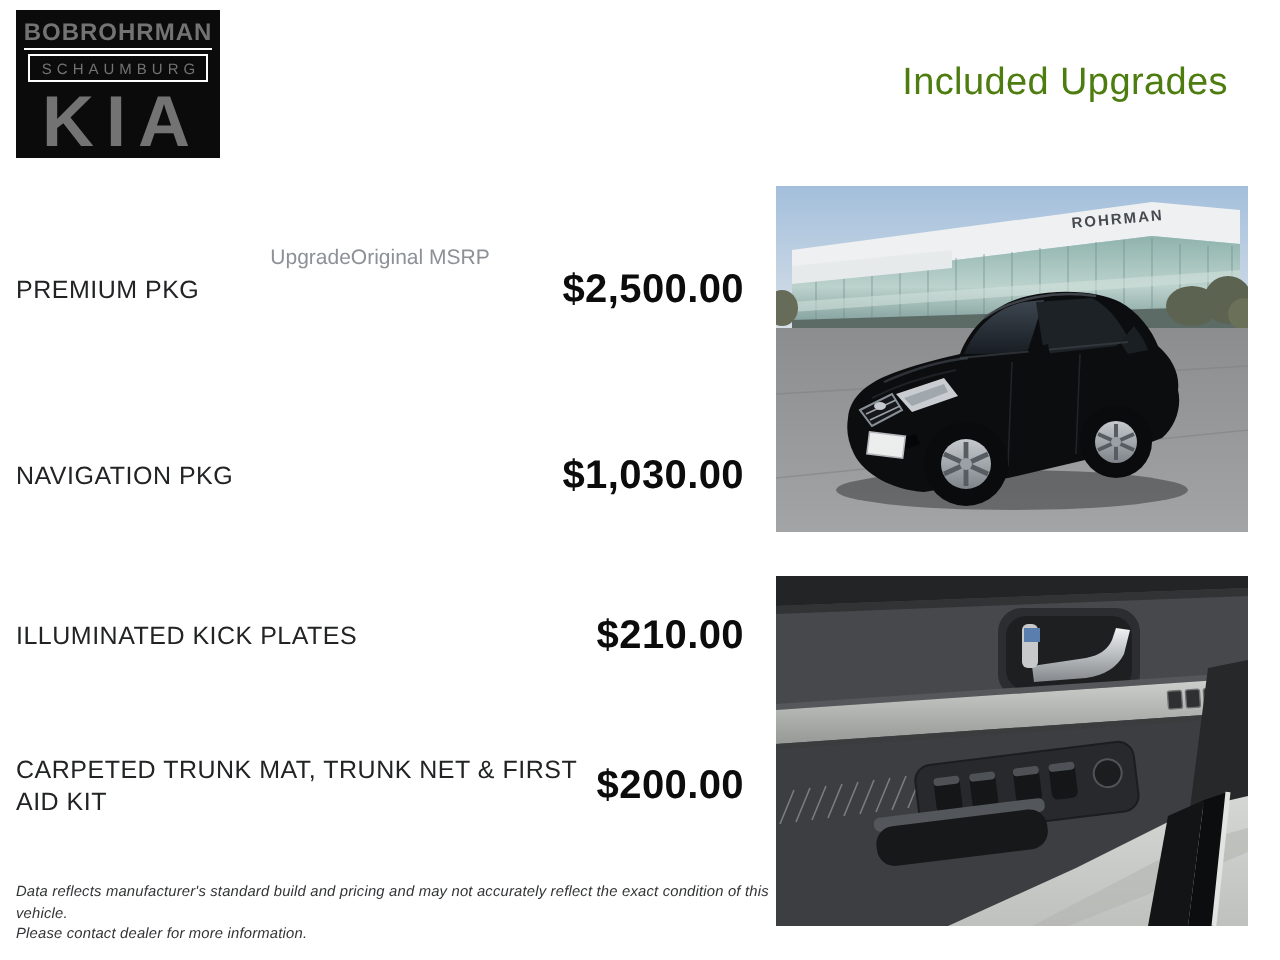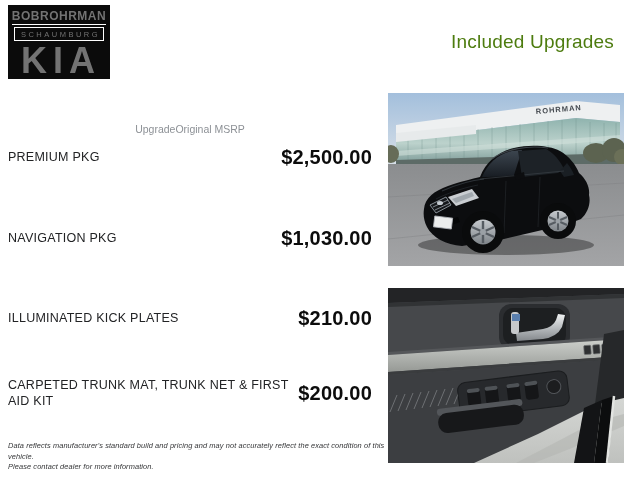--- a/index.html
+++ b/index.html
@@ -15,21 +15,21 @@
              padding:1.5px 3px 1.5px 6px;white-space:nowrap;}
   .logo-brand{font-size:36px;font-weight:700;letter-spacing:6px;line-height:1;margin-top:2px;text-indent:4px;}
 
   
   .title{top:31px;right:26px;font-size:19px;color:#4d7c0f;letter-spacing:.2px;}
 
   
   .thead{left:8px;top:96px;width:364px;display:flex;justify-content:center;
          font-size:10.5px;color:#8d9196;margin-top:27px;}
   .row{left:8px;width:364px;display:flex;justify-content:space-between;align-items:center;}
-  .row-1{top:140px;height:34px;}
+  .row-1{top:128px;height:34px;}
   .row-2{top:221px;height:34px;align-items:center;}
   .row-3{top:299px;height:38px;}
   .row-4{top:371px;height:44px;}
   .u-label{font-size:12.5px;color:#222325;letter-spacing:.25px;line-height:1.3;max-width:295px;}
   .u-price{font-size:20px;font-weight:700;color:#0c0c0c;letter-spacing:.2px;white-space:nowrap;}
 
   
   .disclaimer{left:8px;top:441px;width:378px;font-size:7.4px;font-style:italic;
               color:#333436;line-height:1.45;letter-spacing:.1px;}
 

